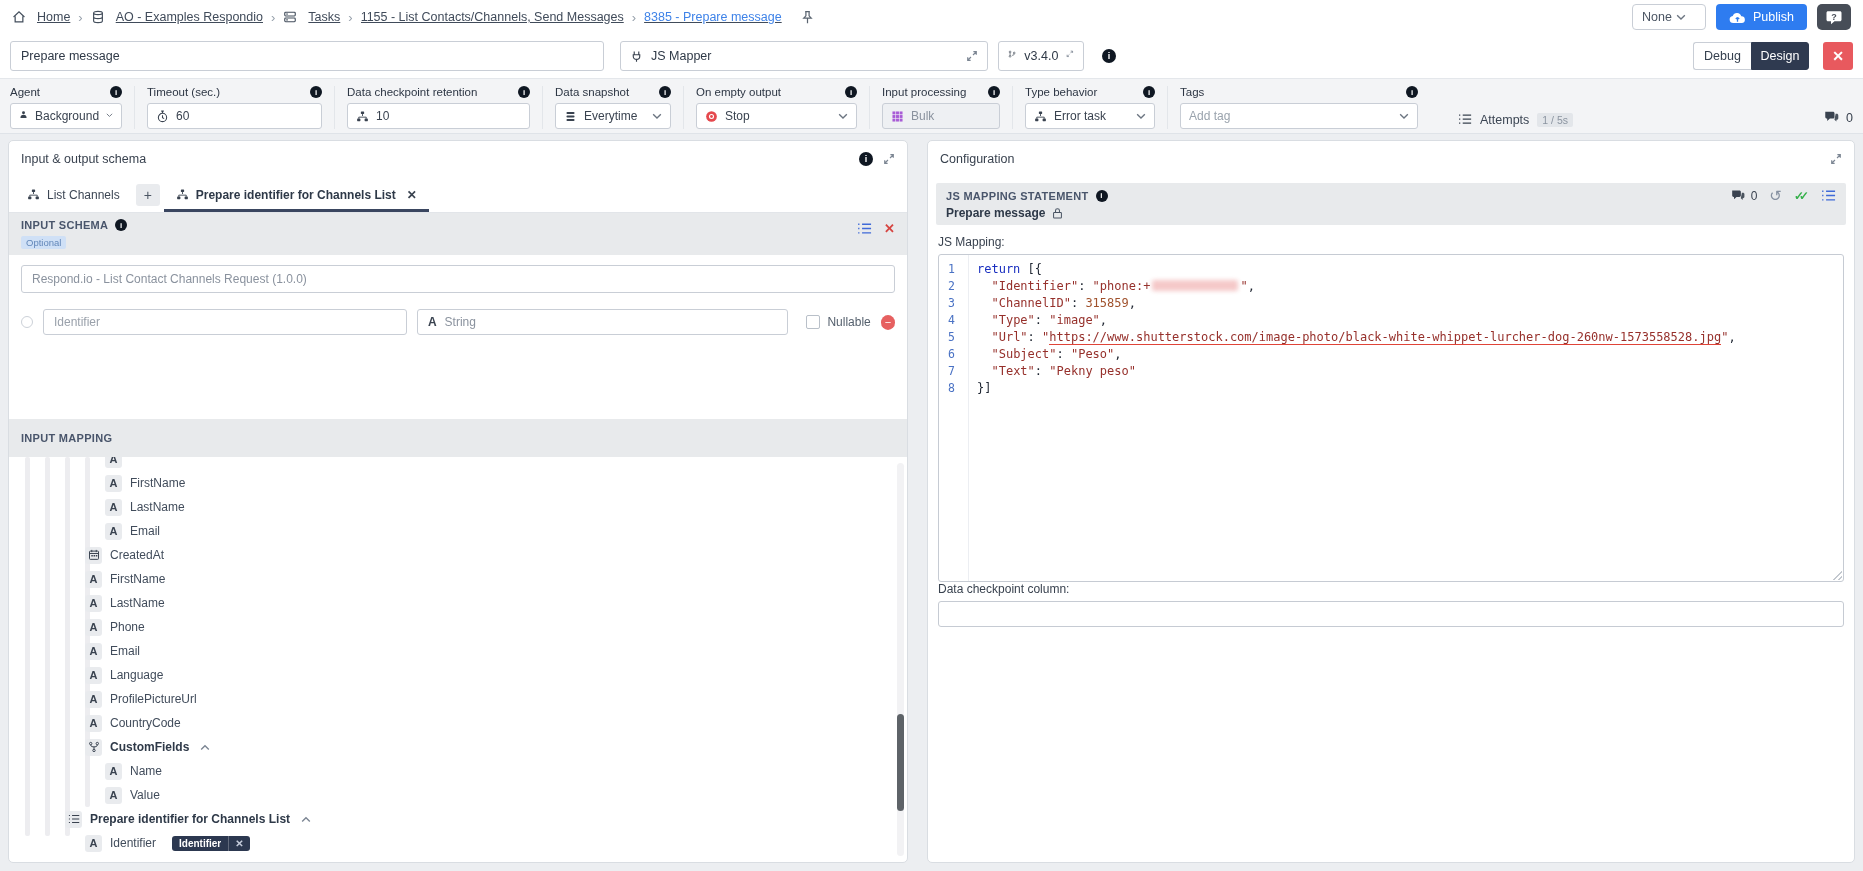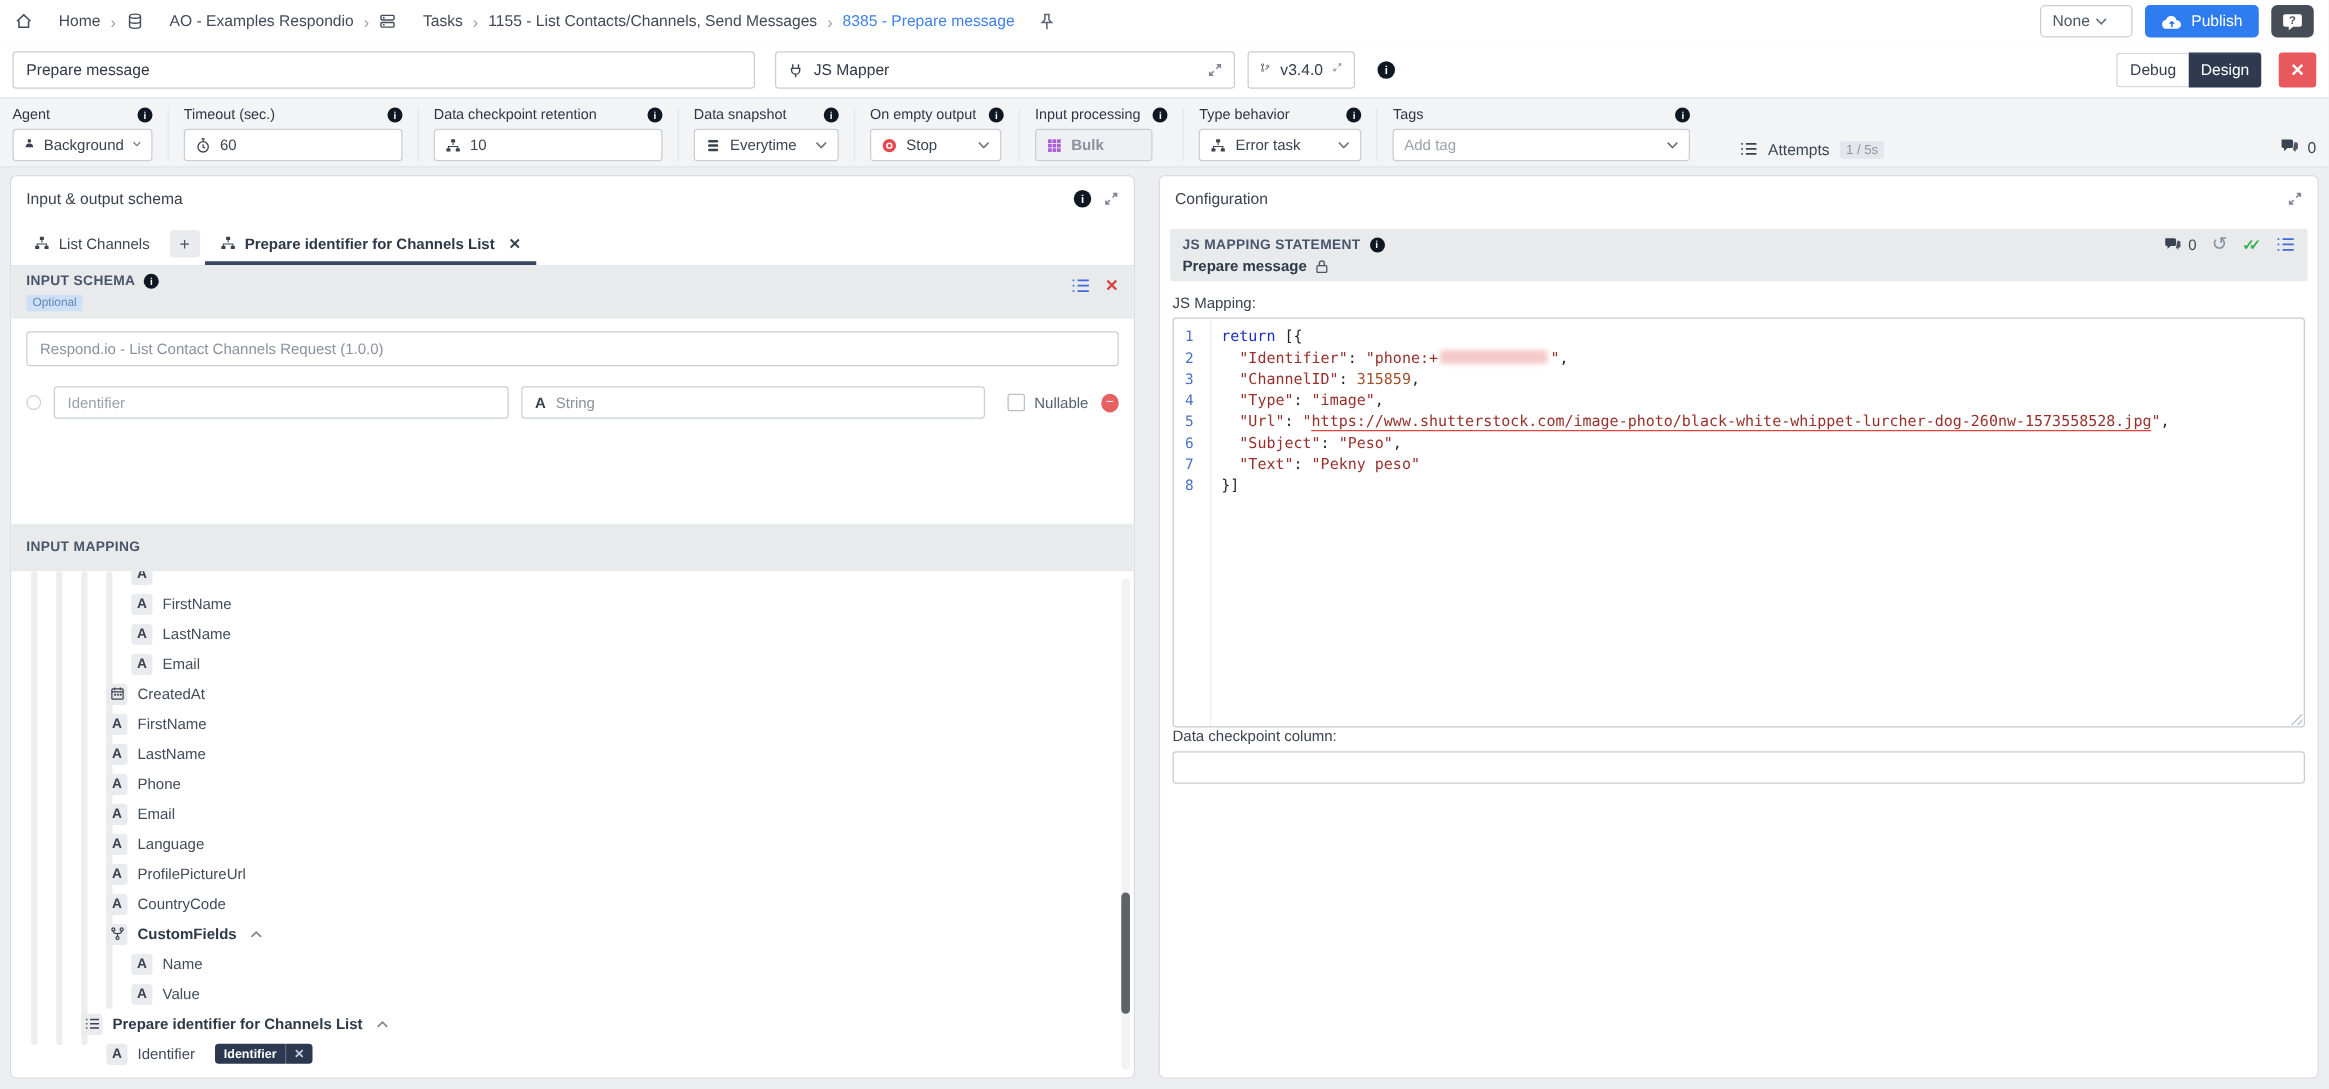--- a/index.html
+++ b/index.html
@@ -6,21 +6,21 @@
   html,body { width:1863px; height:871px; }
   body {
     font-family: "Liberation Sans", sans-serif;
     background:#eceef1; overflow:hidden; color:#3a4553; font-size:12.5px;
   }
   svg { display:block; }
 
   
   .bcbar { height:34px; background:#fff; display:flex; align-items:center; padding:0 12px; }
   .bc { display:flex; align-items:center; gap:7px; white-space:nowrap; }
-  .crumb { display:flex; align-items:flex-start; gap:21px; color:#404b5a; cursor:pointer; }
+  .crumb { display:flex; align-items:flex-start; gap:11px; color:#404b5a; cursor:pointer;text-decoration:underline; }
   .crumb.active .blabel { color:#3f83e8; }
   .blabel.clip { max-width:350px; overflow:hidden; display:inline-block; }
   .bicon { width:14px; height:14px; color:#434e5c; }
   .sep { color:#96a0ab; font-size:13px; padding:0 1px; }
   .pin { width:15px; height:15px; color:#5a6470; margin-left:18px; }
   .bc-right { margin-left:auto; display:flex; align-items:center; gap:10px; }
   .none-select { height:26px; min-width:74px; border:1px solid #c9ced6; border-radius:4px;
     display:flex; align-items:center; gap:4px; padding:0 9px; color:#4b5563; background:#fff; cursor:pointer; }
   .chev { width:10px; height:7px; color:#6b7480; }
   .btn-publish { height:26px; border:none; border-radius:4px; background:#2e7cf0; color:#fff;
@@ -59,22 +59,22 @@
   .slabel .info-dot { width:12px; height:12px; font-size:8px; }
   .ctrl { height:26px; border:1px solid #c9ced6; border-radius:3px; background:#fff;
     display:flex; align-items:center; gap:7px; padding:0 8px; font-size:12px; color:#3a4350; }
   .ctrl .grow { flex:1; }
   .ctrl.disabled { background:#eef0f3; color:#8a929e; }
   .ctrl.placeholder { color:#9aa3ad; }
   .sgroup:nth-child(1) .ctrl { width:112px; }
   .sgroup:nth-child(2) .ctrl { width:175px; }
   .sgroup:nth-child(3) .ctrl { width:183px; }
   .sgroup:nth-child(4) .ctrl { width:116px; }
-  .sgroup:nth-child(5) .ctrl { width:105px;justify-content:space-between; }
-  .sgroup:nth-child(6) .ctrl { width:94px;font-weight:bold; }
+  .sgroup:nth-child(5) .ctrl { width:161px;justify-content:space-between; }
+  .sgroup:nth-child(6) .ctrl { width:118px; }
   .sgroup:nth-child(7) .ctrl { width:130px; }
   .sgroup:nth-child(8) .ctrl { width:238px; }
   .attempts { margin-left:28px; align-self:flex-end; margin-bottom:6px;
     display:flex; align-items:center; gap:8px; color:#3c4654; cursor:pointer; }
   .attempts .icon-sm { width:14px; height:14px; }
   .badge-gray { background:#e3e6ea; color:#8b94a0; font-size:10.5px; padding:1px 5px; border-radius:2px; }
   .top-comments { margin-left:auto; align-self:flex-end; margin-bottom:8px;
     display:flex; align-items:center; gap:6px; color:#39424f; cursor:pointer; }
   .top-comments .icon-sm { width:16px; height:15px; }
 

